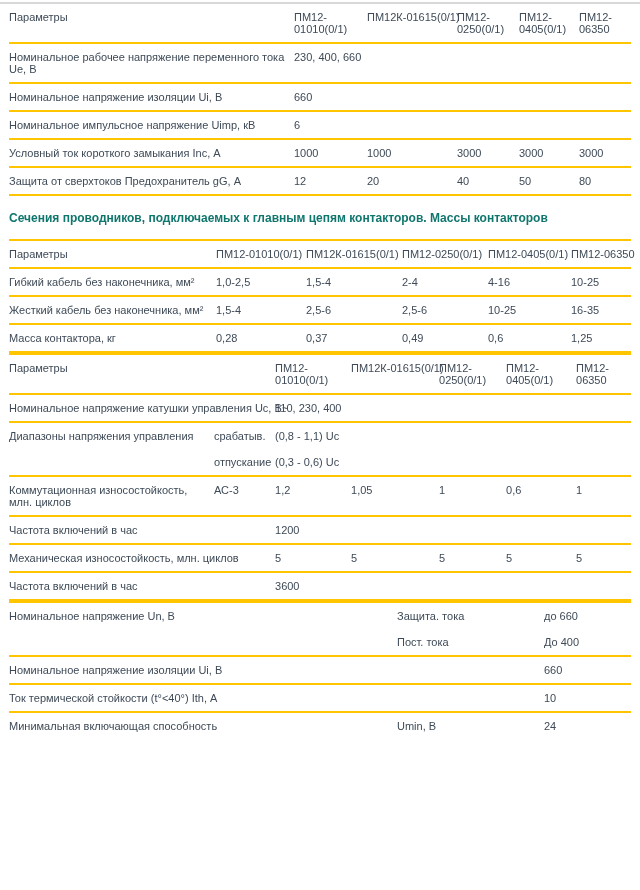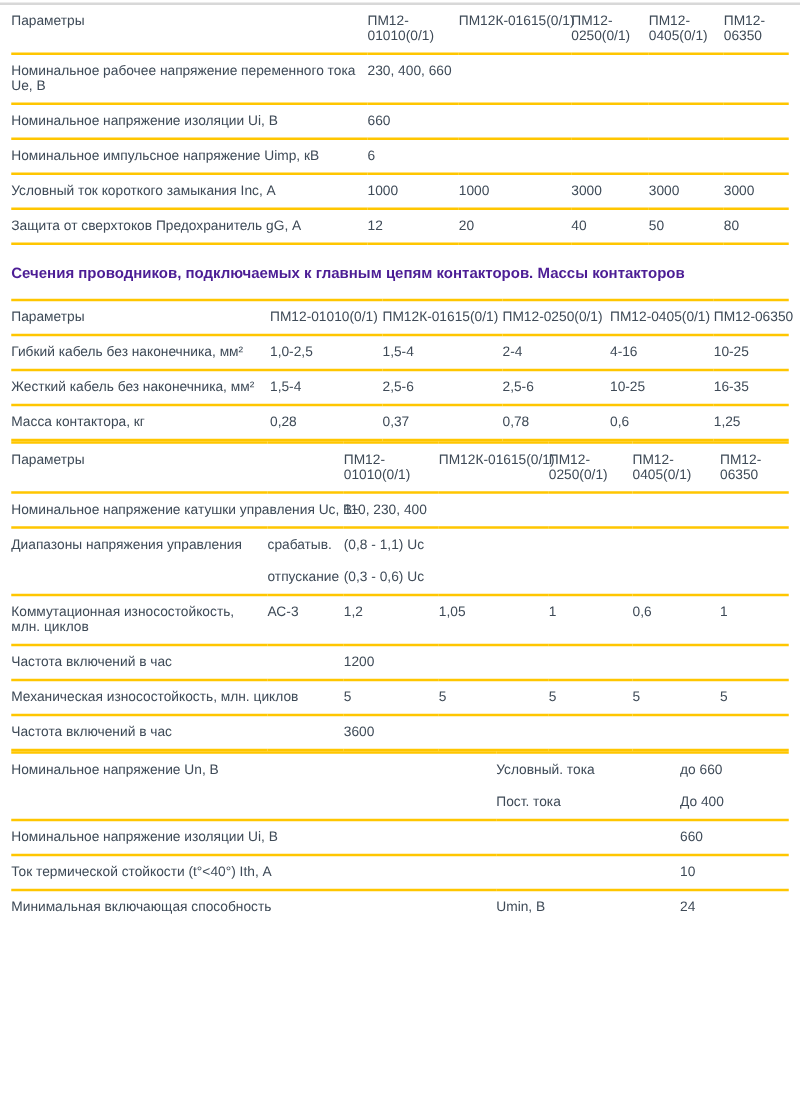--- a/index.html
+++ b/index.html
@@ -16,21 +16,21 @@
   }
   .top-divider{
     height:2px;
     background:#d8d8d8;
     margin:2px -9px 0 -9px;
   }
   h2{
     font-size:12px;
     line-height:14px;
     font-weight:bold;
-    color:#4c1d95;
+    color:#0f766e;
     margin:15px 0 14px 0;
   }
   table{
     width:622px;
     border-collapse:collapse;
     table-layout:fixed;
   }
   table.topline{border-top:2px solid #ffc600;}
   td{
     vertical-align:top;
@@ -142,21 +142,21 @@
               <td>1,5-4</td>
               <td>2,5-6</td>
               <td>2,5-6</td>
               <td>10-25</td>
               <td>16-35</td>
             </tr>
             <tr>
               <td>Масса контактора, кг</td>
               <td>0,28</td>
               <td>0,37</td>
-              <td>0,78</td>
+              <td>0,49</td>
               <td>0,6</td>
               <td>1,25</td>
             </tr>
           </tbody>
         </table>
       </div>
   </section>
 
   <section>
     <div>
@@ -229,21 +229,21 @@
     <div>
         <table class="t4 topline">
           <colgroup>
             <col style="width: 388px;">
             <col style="width: 147px;">
             <col style="width: 87px;">
           </colgroup>
           <tbody>
             <tr class="nd">
               <td>Номинальное напряжение Un, В</td>
-              <td>Условный. тока</td>
+              <td>Защита. тока</td>
               <td>до 660</td>
             </tr>
             <tr>
               <td></td>
               <td>Пост. тока</td>
               <td>До 400</td>
             </tr>
             <tr>
               <td colspan="2">Номинальное напряжение изоляции Ui, В</td>
               <td>660</td>

